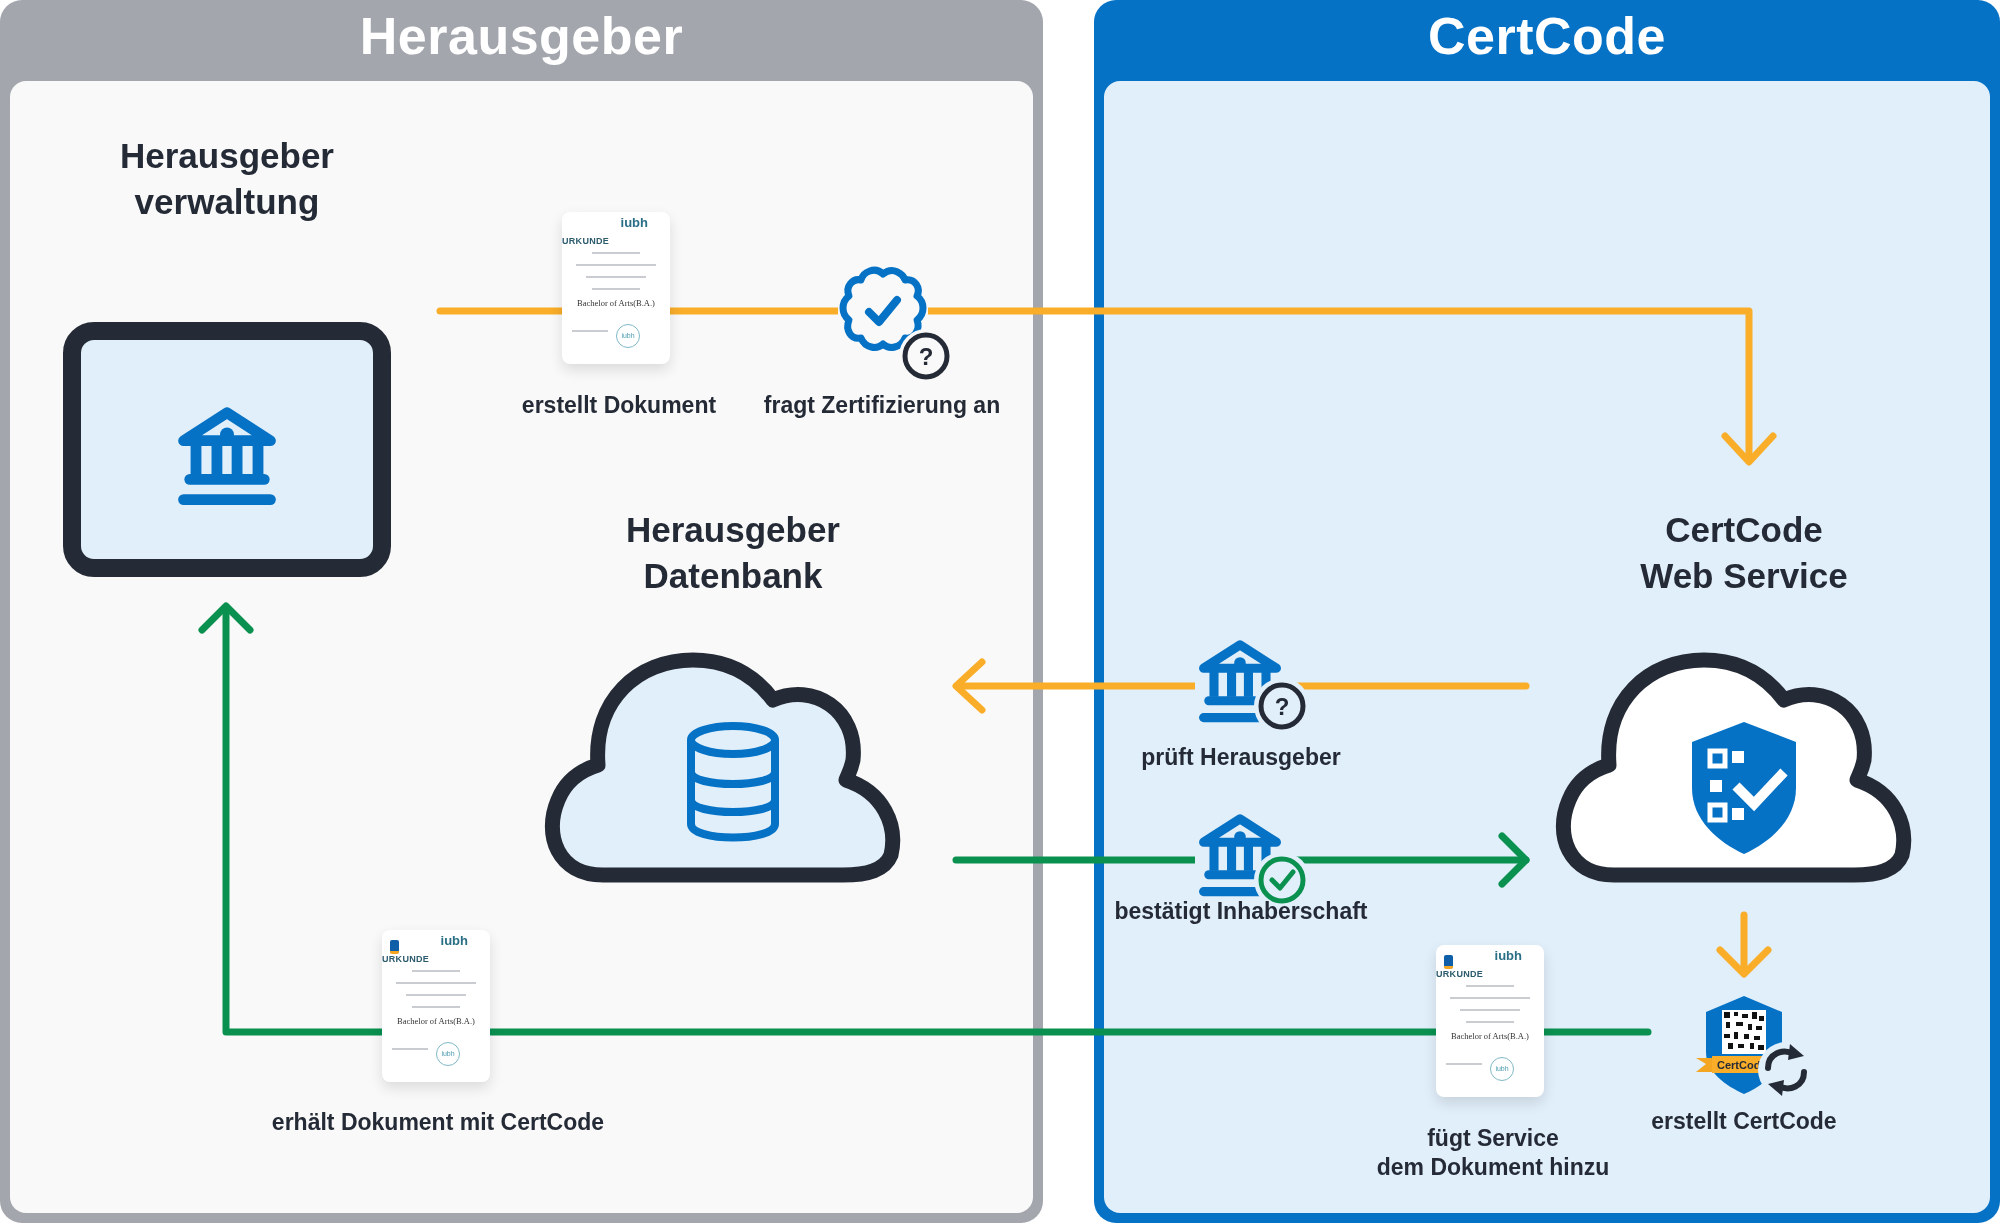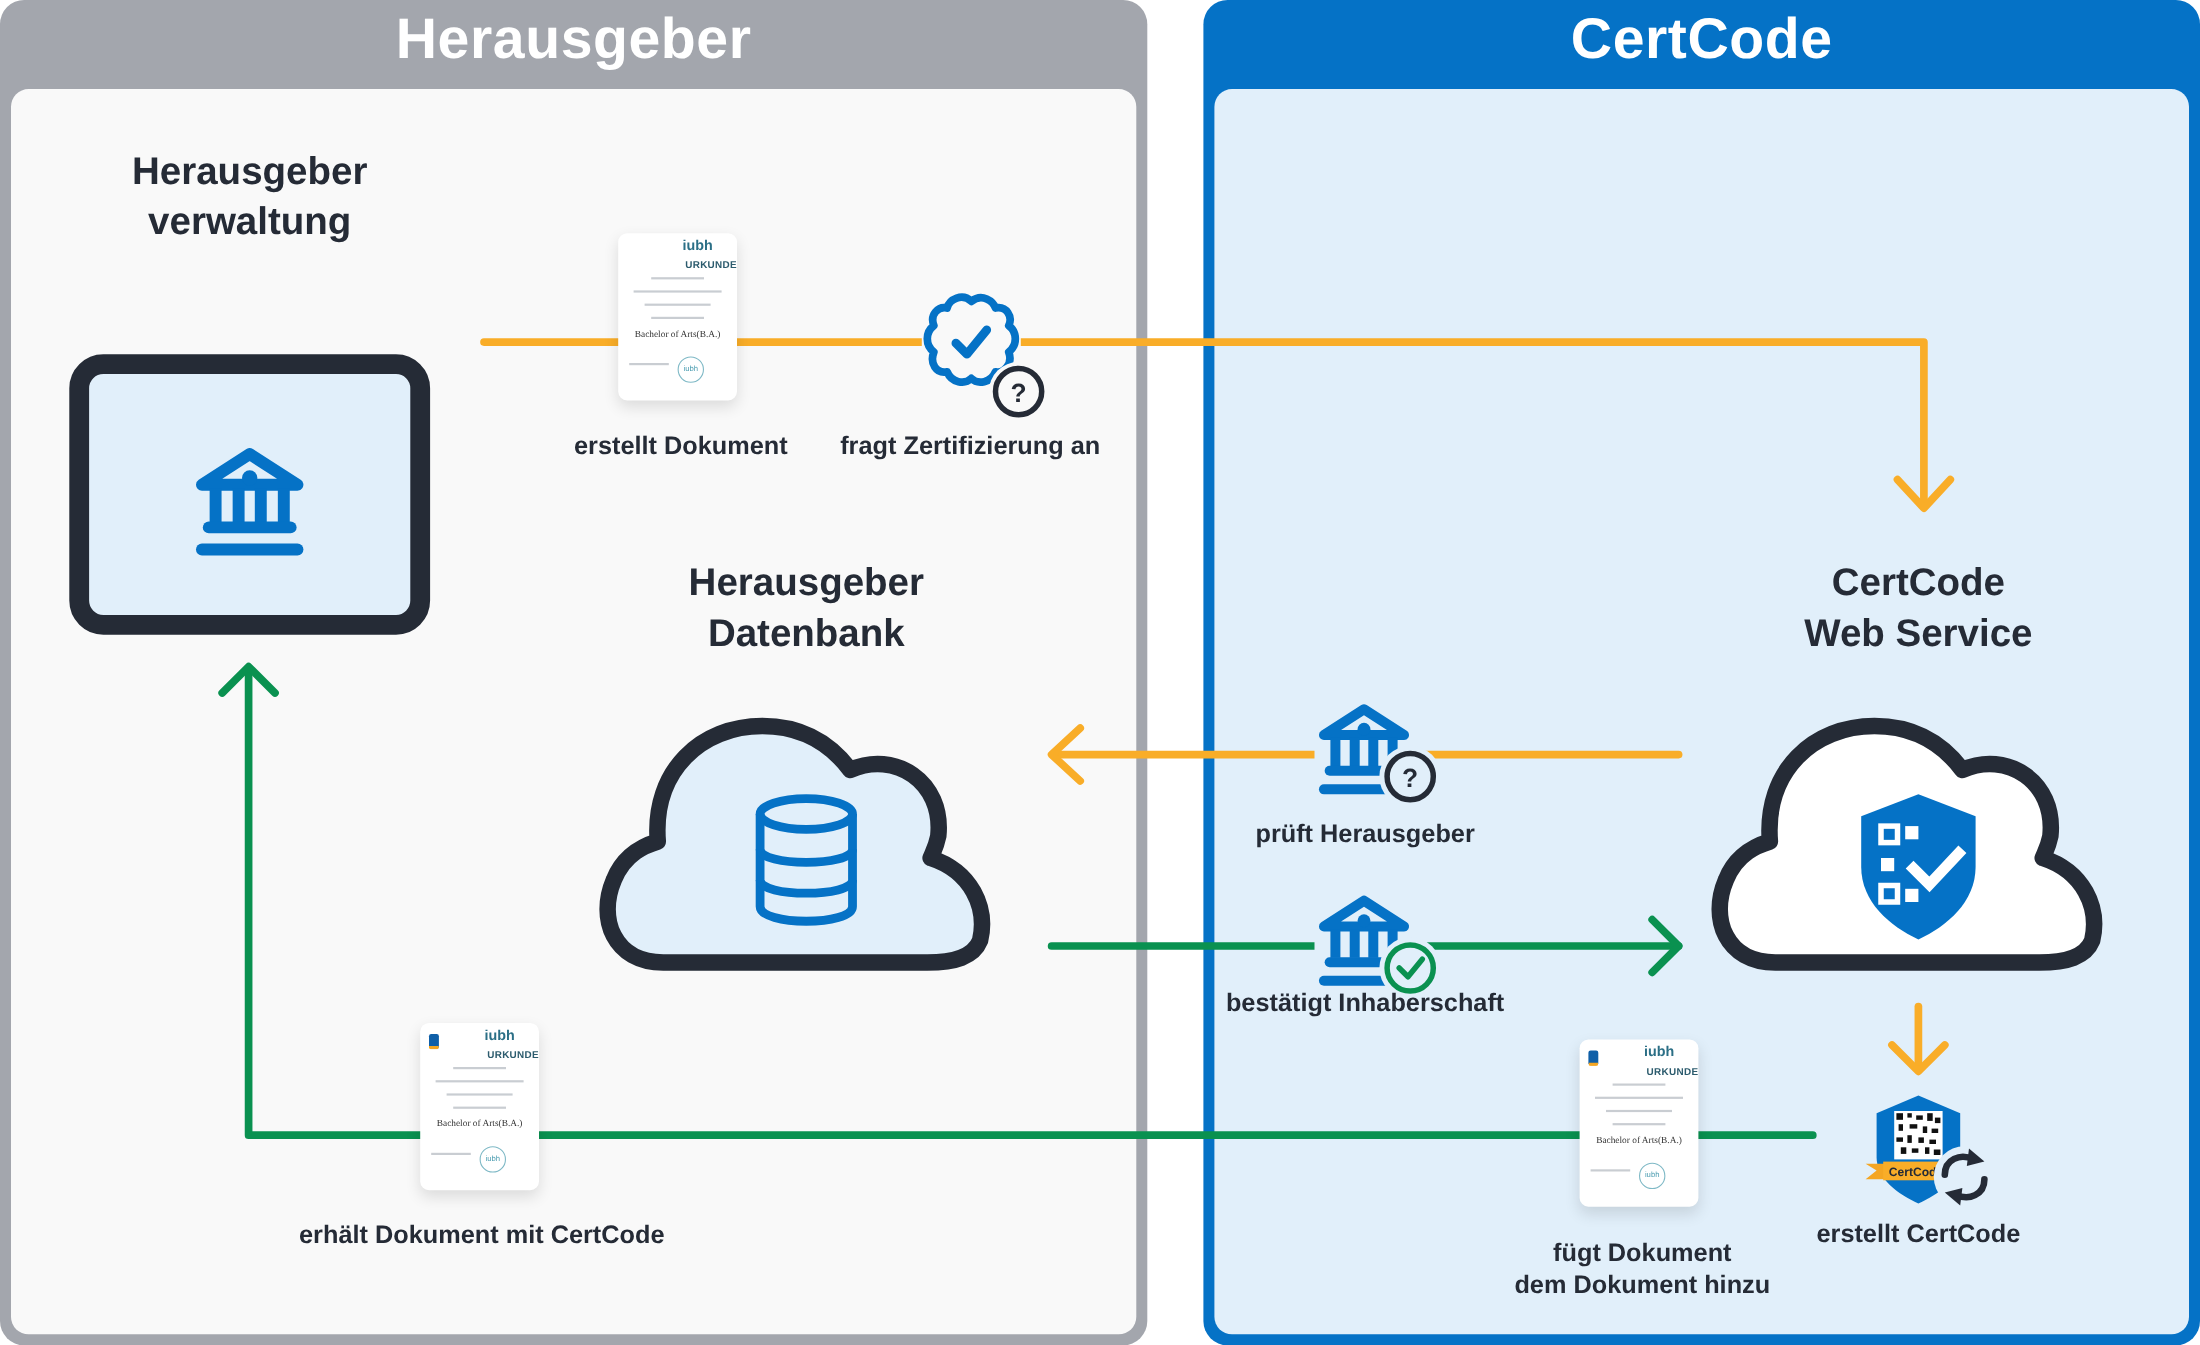--- a/index.html
+++ b/index.html
@@ -10,21 +10,21 @@
   .panel-title{position:absolute;left:0;right:0;top:6px;text-align:center;color:#fff;font-size:52px;font-weight:bold;letter-spacing:0.5px;}
   .panel-body{position:absolute;left:10px;right:10px;top:81px;bottom:10px;border-radius:16px;}
   #left-panel .panel-body{background:#f9f9f9;}
   #right-panel .panel-body{background:#e1effa;}
   .label{position:absolute;text-align:center;color:#252b36;font-weight:bold;white-space:nowrap;}
   .big{font-size:35px;line-height:46px;}
   .small{font-size:23px;line-height:29px;}
   svg.overlay{position:absolute;left:0;top:0;width:2000px;height:1223px;pointer-events:none;}
   .doc{position:absolute;width:108px;height:152px;background:#fff;border-radius:8px;box-shadow:0 6px 14px rgba(0,0,0,0.12);overflow:hidden;}
   .doc .logo{position:absolute;right:22px;top:3px;font-size:13px;color:#2b6f86;font-weight:bold;}
-  .doc .title{position:absolute;left:0;right:0;top:24px;text-align:right;font-size:9px;font-weight:bold;color:#2c5b6d;letter-spacing:0.3px;}
+  .doc .title{position:absolute;left:0;right:0;top:24px;text-align:left;font-size:9px;font-weight:bold;color:#2c5b6d;letter-spacing:0.3px;}
   .doc .deg{position:absolute;left:0;right:0;top:86px;text-align:center;font-family:Liberation Serif, serif;font-size:8.5px;color:#333;}
   .doc .line{position:absolute;height:2px;background:#c9cdd2;}
   .doc .seal{position:absolute;left:54px;top:112px;width:22px;height:22px;border:1px solid #7fb9c6;border-radius:50%;font-size:7px;color:#4a9cb0;text-align:center;line-height:22px;}
   .doc .badge{position:absolute;left:8px;top:10px;width:9px;height:11px;background:#0f5fa8;border-radius:2px;border-bottom:3px solid #f4a623;}
 </style>
 </head>
 <body>
 
 <div class="panel" id="left-panel">
   <div class="panel-title">Herausgeber</div>
@@ -211,16 +211,16 @@
   <div>CertCode</div>
   <div>Web Service</div>
 </div>
 
 <div class="label small" style="left:469px;width:300px;top:391px;">erstellt Dokument</div>
 <div class="label small" style="left:732px;width:300px;top:391px;">fragt Zertifizierung an</div>
 <div class="label small" style="left:1091px;width:300px;top:743px;">prüft Herausgeber</div>
 <div class="label small" style="left:1091px;width:300px;top:897px;">bestätigt Inhaberschaft</div>
 <div class="label small" style="left:1594px;width:300px;top:1107px;">erstellt CertCode</div>
 <div class="label small" style="left:1343px;width:300px;top:1124px;">
-  <div>fügt Dokument</div>
+  <div>fügt Service</div>
   <div>dem Dokument hinzu</div>
 </div>
 <div class="label small" style="left:238px;width:400px;top:1108px;">erhält Dokument mit CertCode</div>
 
 </body></html>

